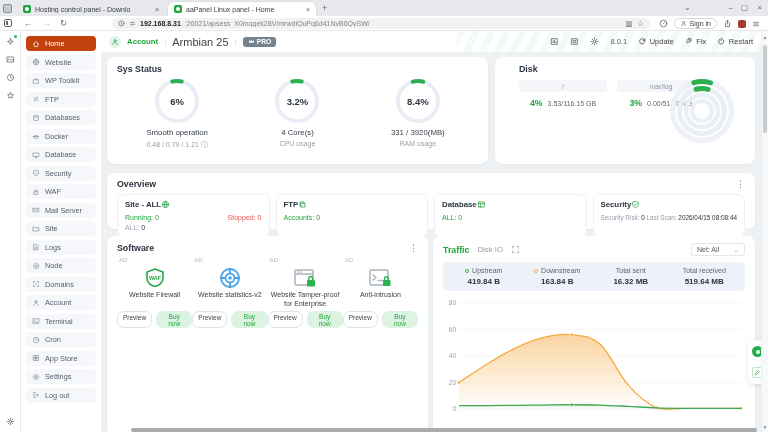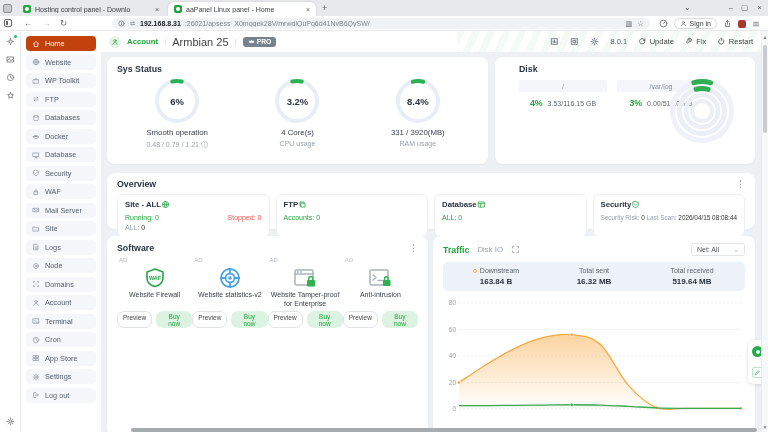--- a/index.html
+++ b/index.html
@@ -629,20 +629,27 @@
                   <path d="M2.5 5.5v-3h3M10.5 2.5h3v3M13.5 10.5v3h-3M5.5 13.5h-3v-3"></path>
                 </svg>
               <span class="netsel">
                 <span>Net: All</span>
                 <span class="chev">⌄</span>
               </span>
             </div>
             <div class="tstats">
               <div class="tstat">
                 <div class="tlabel">
+                    <span class="dot" style="border-color: rgb(63, 168, 84);"></span>
+                    <span>Upstream</span>
+                  </div>
+                <div class="tval">419.84 B</div>
+              </div>
+              <div class="tstat">
+                <div class="tlabel">
                     <span class="dot" style="border-color: rgb(247, 169, 65);"></span>
                     <span>Downstream</span>
                   </div>
                 <div class="tval">163.84 B</div>
               </div>
               <div class="tstat">
                 <div class="tlabel">
                     <span>Total sent</span>
                   </div>
                 <div class="tval">16.32 MB</div>

